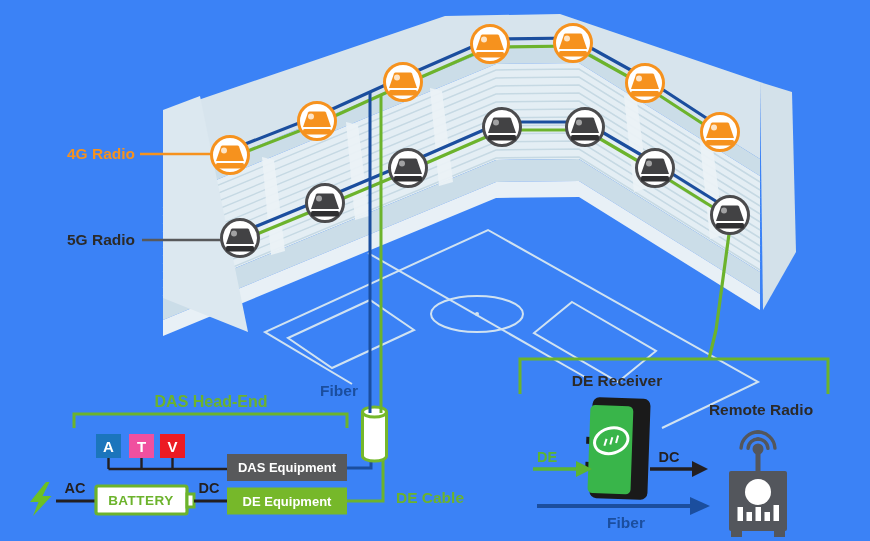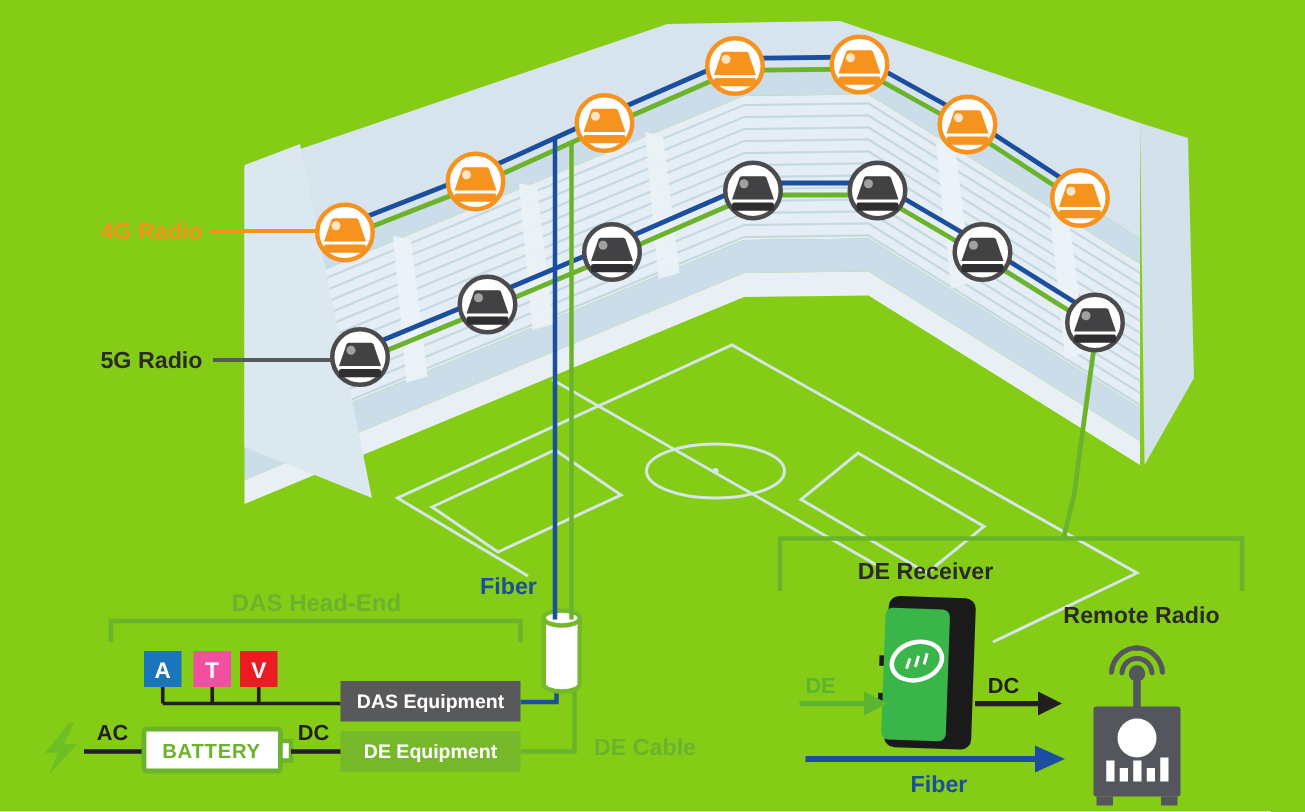--- a/index.html
+++ b/index.html
@@ -1,16 +1,16 @@
 <!DOCTYPE html>
 <html><head>
 <meta charset="utf-8">
 <style>
   html,body{margin:0;padding:0;background:#fff;}
-  #canvas{position:relative;width:870px;height:541px;background:#84cc16;overflow:hidden;
+  #canvas{position:relative;width:870px;height:541px;background:#3b82f6;overflow:hidden;
           font-family:"Liberation Sans",sans-serif;}
   svg{display:block;}
   text{font-family:"Liberation Sans",sans-serif;font-weight:700;}
 </style>
 </head>
 <body>
 
 <div id="canvas">
 <svg width="870" height="541" viewBox="0 0 870 541" xmlns="http://www.w3.org/2000/svg">
   <defs>

